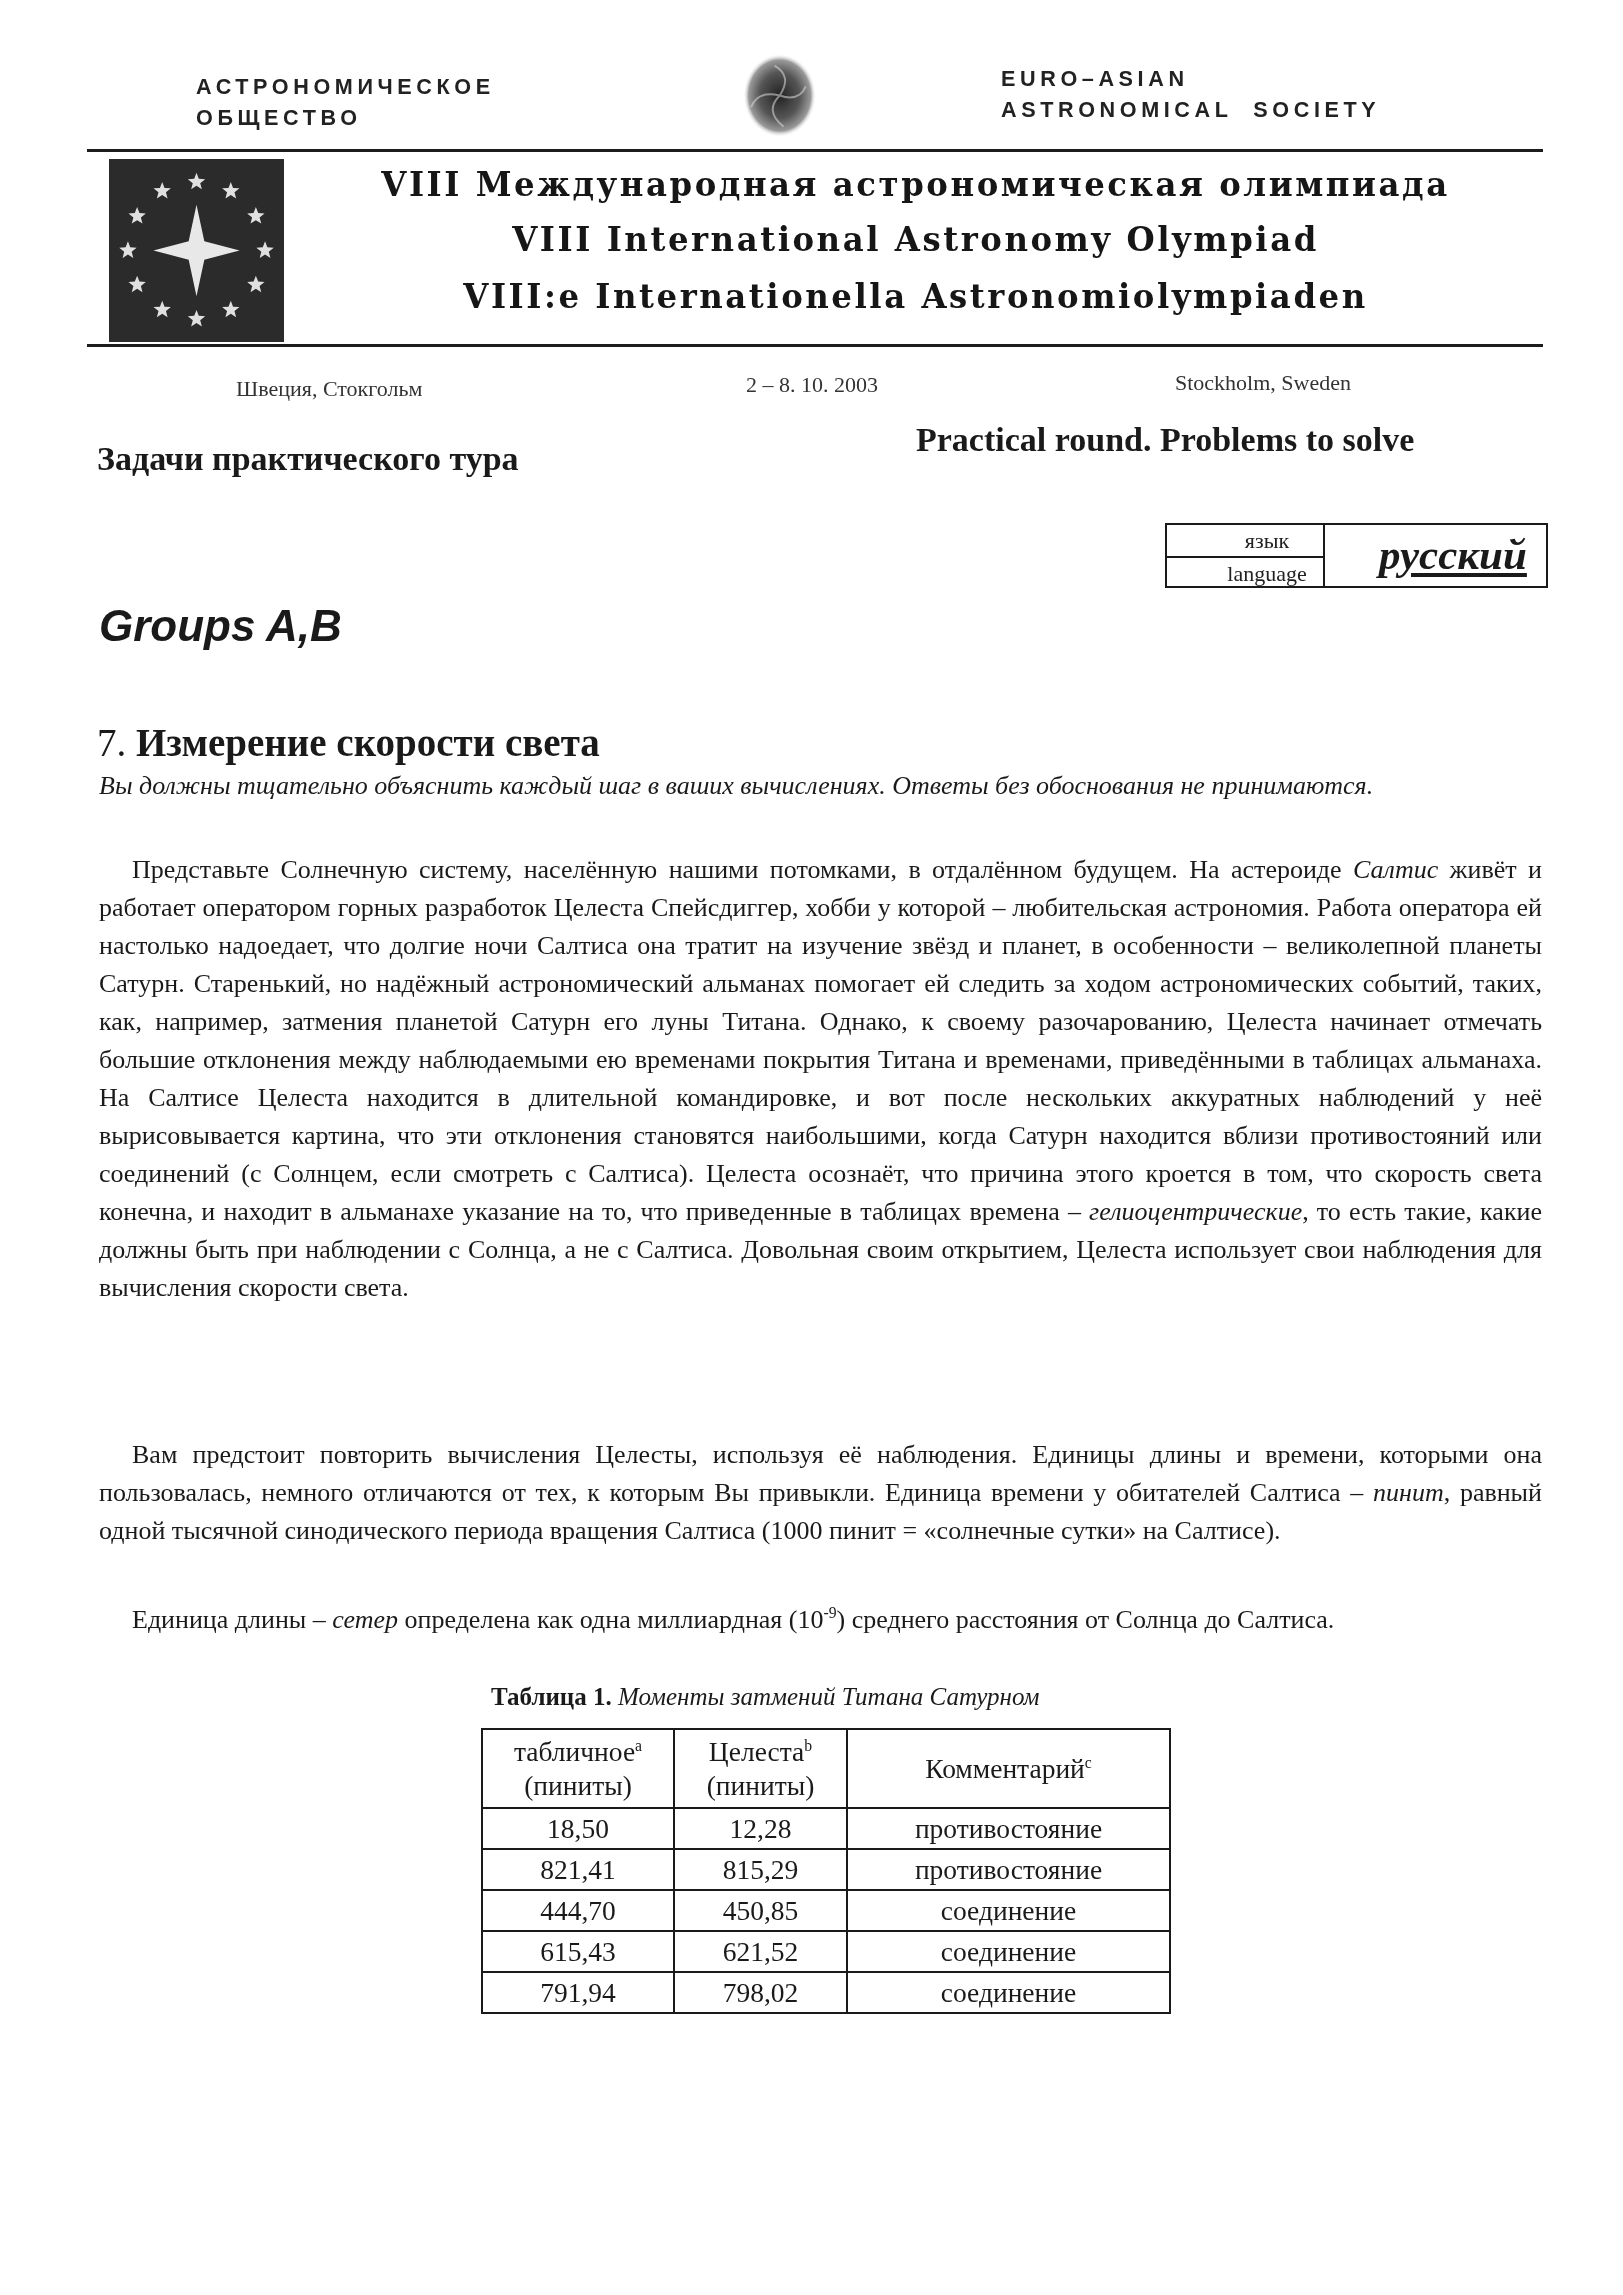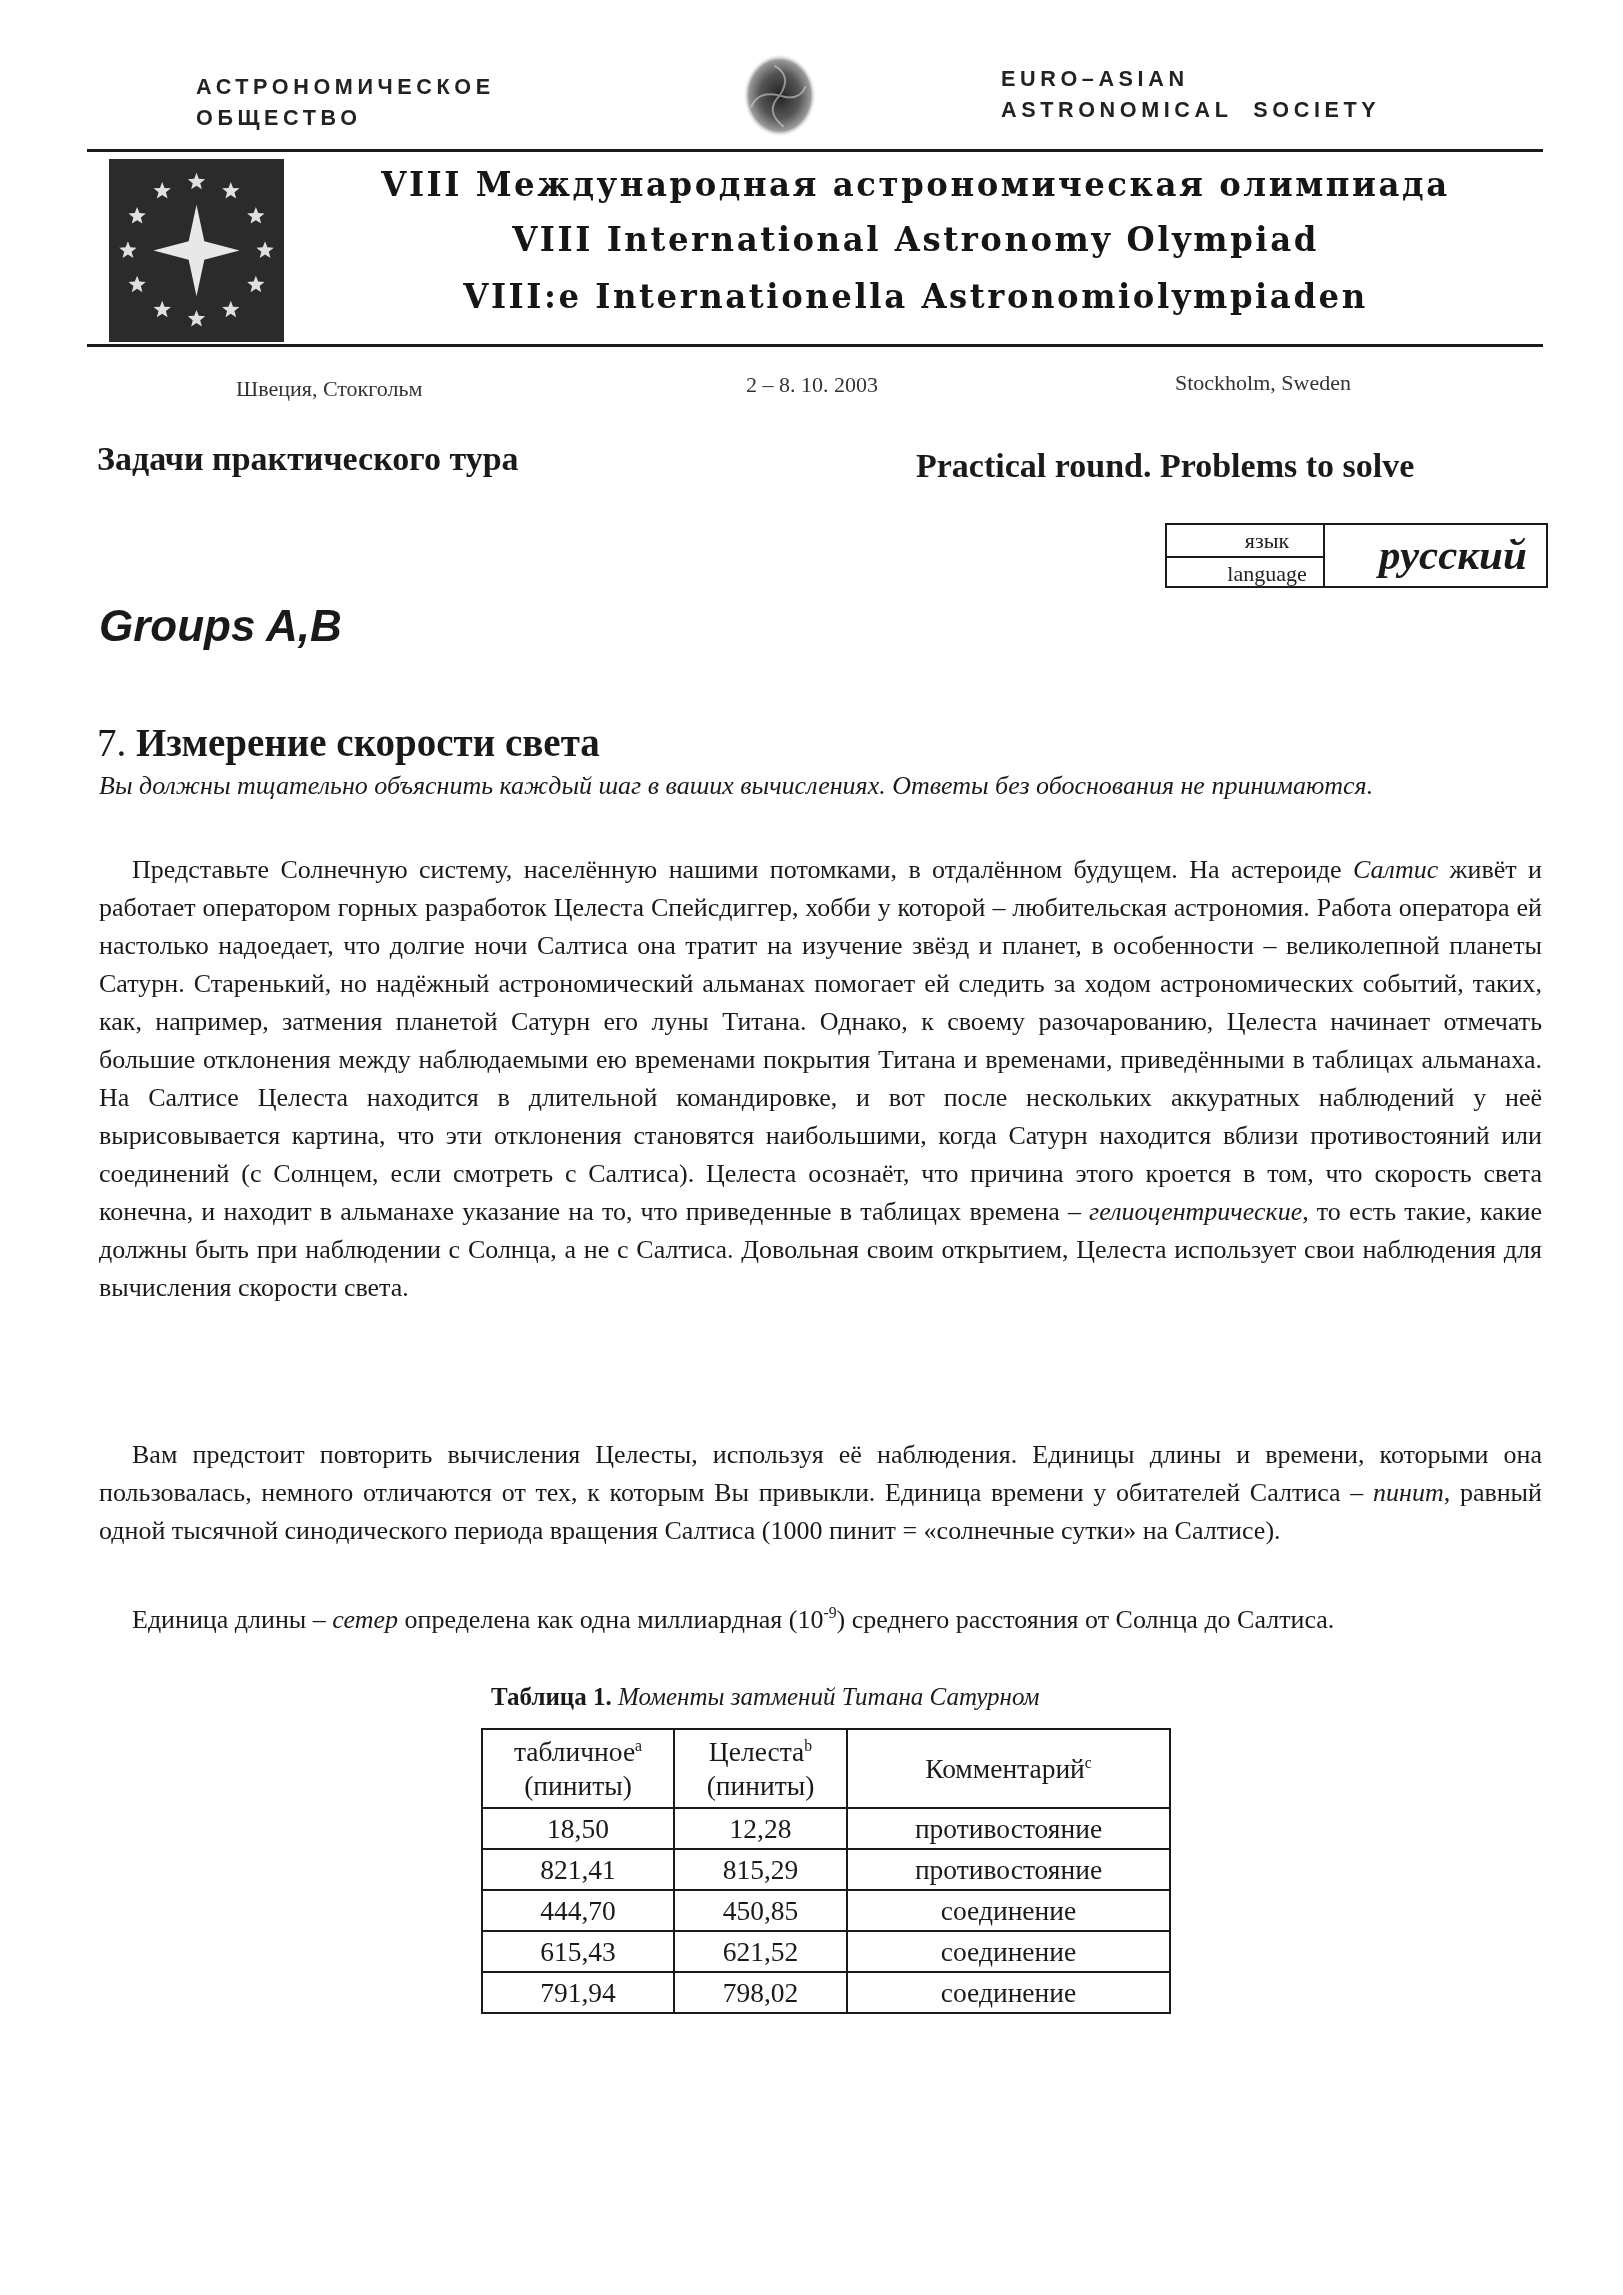--- a/index.html
+++ b/index.html
@@ -35,33 +35,33 @@
 
   
   .meta { font-size: 22px; color: #333; }
   #meta-ru { left: 236px; top: 376px; }
   #meta-date { left: 746px; top: 372px; }
   #meta-en { left: 1175px; top: 370px; }
 
   
   .round-title { font-weight: bold; font-size: 34px; color: #1a1a1a; }
   #round-ru { left: 97px; top: 440px; }
-  #round-en { left: 916px; top: 447px; }
+  #round-en { left: 916px; top: 421px; }
 
   
   #lang-box {
     left: 1165px; top: 523px; width: 383px; height: 65px;
     border: 2px solid #1a1a1a; box-sizing: border-box; display: flex;
   }
   #lang-labels { width: 156px; border-right: 2px solid #1a1a1a; display: flex; flex-direction: column; }
   .lang-lab { flex: 1; text-align: center; font-size: 22px; line-height: 31px; color: #222; padding-left: 44px; }
   #lang-lab-ru { border-bottom: 2px solid #1a1a1a; }
   #lang-value {
     flex: 1; text-align: center; font-style: italic; font-weight: bold;
-    font-size: 43px; line-height: 59px; text-underline-offset: 3.9px; margin-left: 35px;
+    font-size: 43px; line-height: 59px; text-decoration: underline; text-underline-offset: 3.9px; margin-left: 35px;
   }
 
   #groups {
     left: 99px; top: 601px; font-family: "Liberation Sans", "DejaVu Sans", sans-serif;
     font-style: italic; font-weight: bold; font-size: 44px; color: #1a1a1a;
   }
 
   
   #problem-title { left: 97px; top: 720px; font-size: 39px; font-weight: bold; }
   #problem-title .num { font-weight: normal; }

